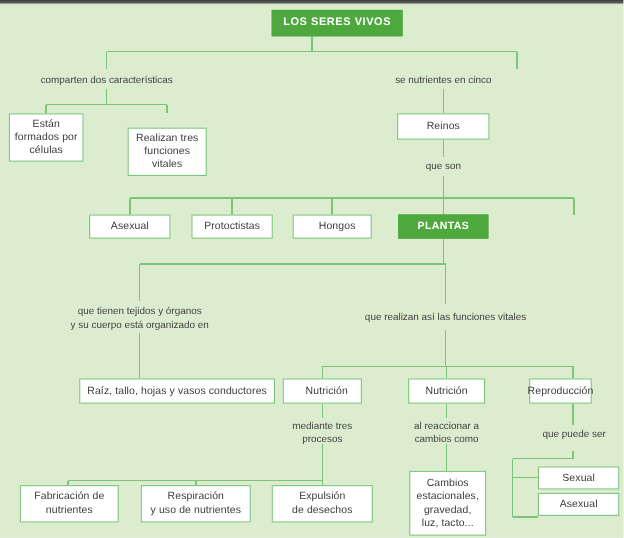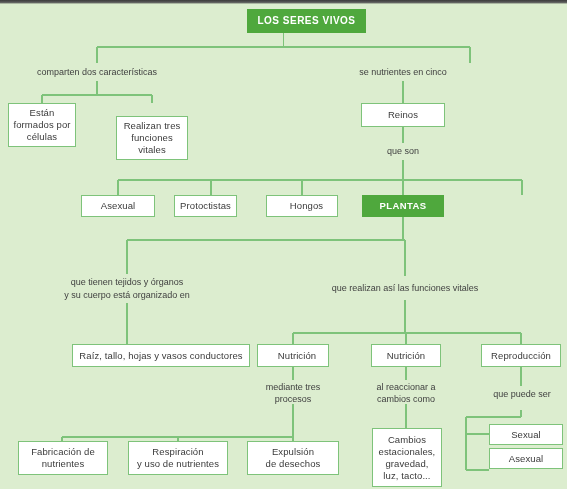--- a/index.html
+++ b/index.html
@@ -143,34 +143,34 @@
 células</div>
 
   <div class="node" style="left: 116px; top: 116px; width: 72px; height: 44px; white-space: pre-line;">Realizan tres
 funciones
 vitales</div>
 
   <div class="node" style="left:361px; top:103px; width:84px; height:24px;text-align:right;">Reinos</div>
 
   <div class="node" style="left:81px; top:195px; width:74px; height:22px;">Asexual</div>
 
-  <div class="node" style="left:174px; top:195px; width:63px; height:22px;">Protoctistas</div>
+  <div class="node" style="left:174px; top:195px; width:74px; height:22px;">Protoctistas</div>
 
   <div class="node" style="left:266px; top:195px; width:72px; height:22px;padding-left:12px;">Hongos</div>
 
   <div class="node accent" style="left:362px; top:195px; width:82px; height:22px;">PLANTAS</div>
 
 
   <div class="node" style="left:52px; top:344px; width:178px; height:23px;margin-left:20px;">Raíz, tallo, hojas y vasos conductores</div>
 
   <div class="node" style="left:257px; top:344px; width:72px; height:23px;padding-left:11px;">Nutrición</div>
 
   <div class="node" style="left:371px; top:344px; width:70px; height:23px;">Nutrición</div>
 
-  <div class="node" style="left:481px; top:344px; width:80px; height:23px;">Reproducción</div>
+  <div class="node" style="left:481px; top:344px; width:57px; height:23px;">Reproducción</div>
 
   <div class="node" style="left: 18px; top: 441px; width: 90px; height: 34px; white-space: pre-line;">Fabricación de
 nutrientes</div>
 
   <div class="node" style="left: 128px; top: 441px; width: 100px; height: 34px; white-space: pre-line;">Respiración
 y uso de nutrientes</div>
 
   <div class="node" style="left: 247px; top: 441px; width: 92px; height: 34px; white-space: pre-line;">Expulsión
 de desechos</div>
 

